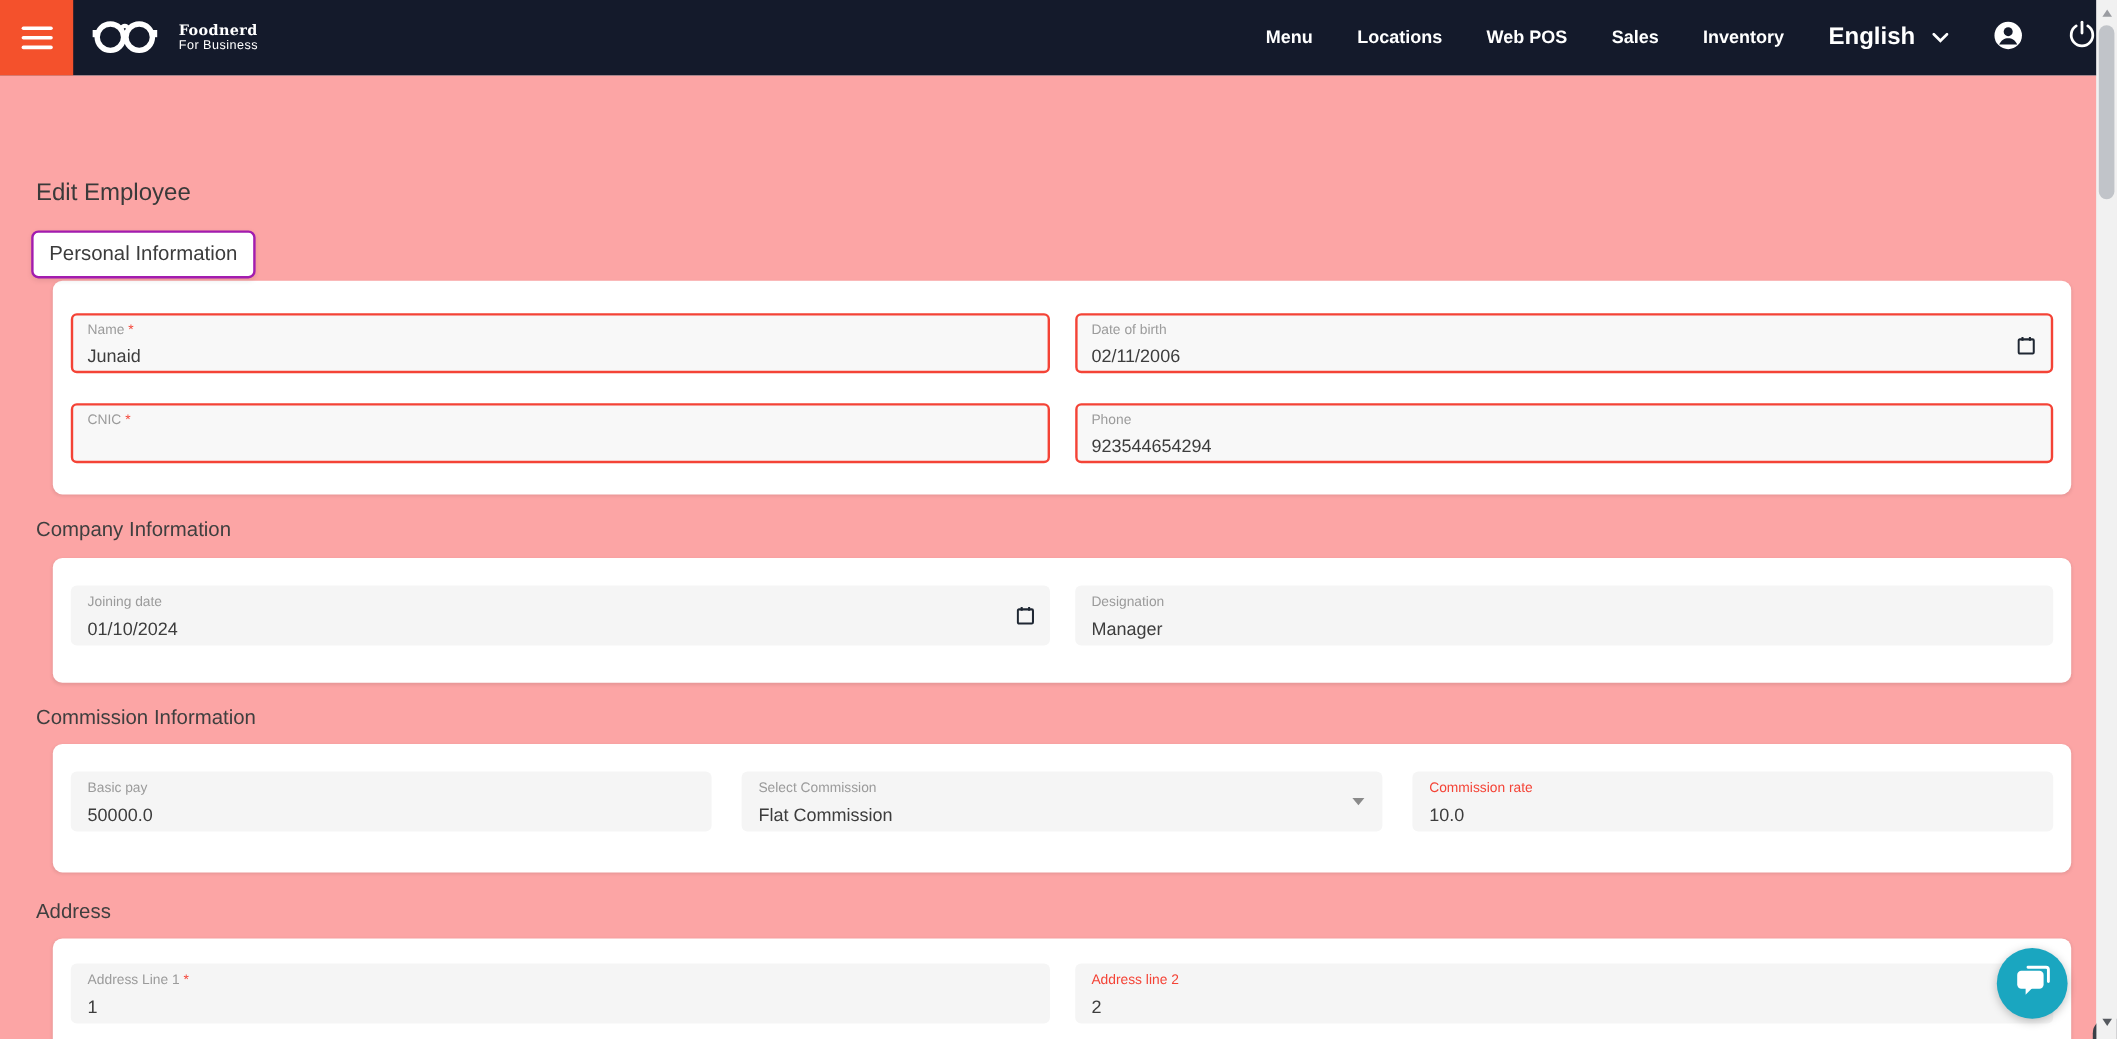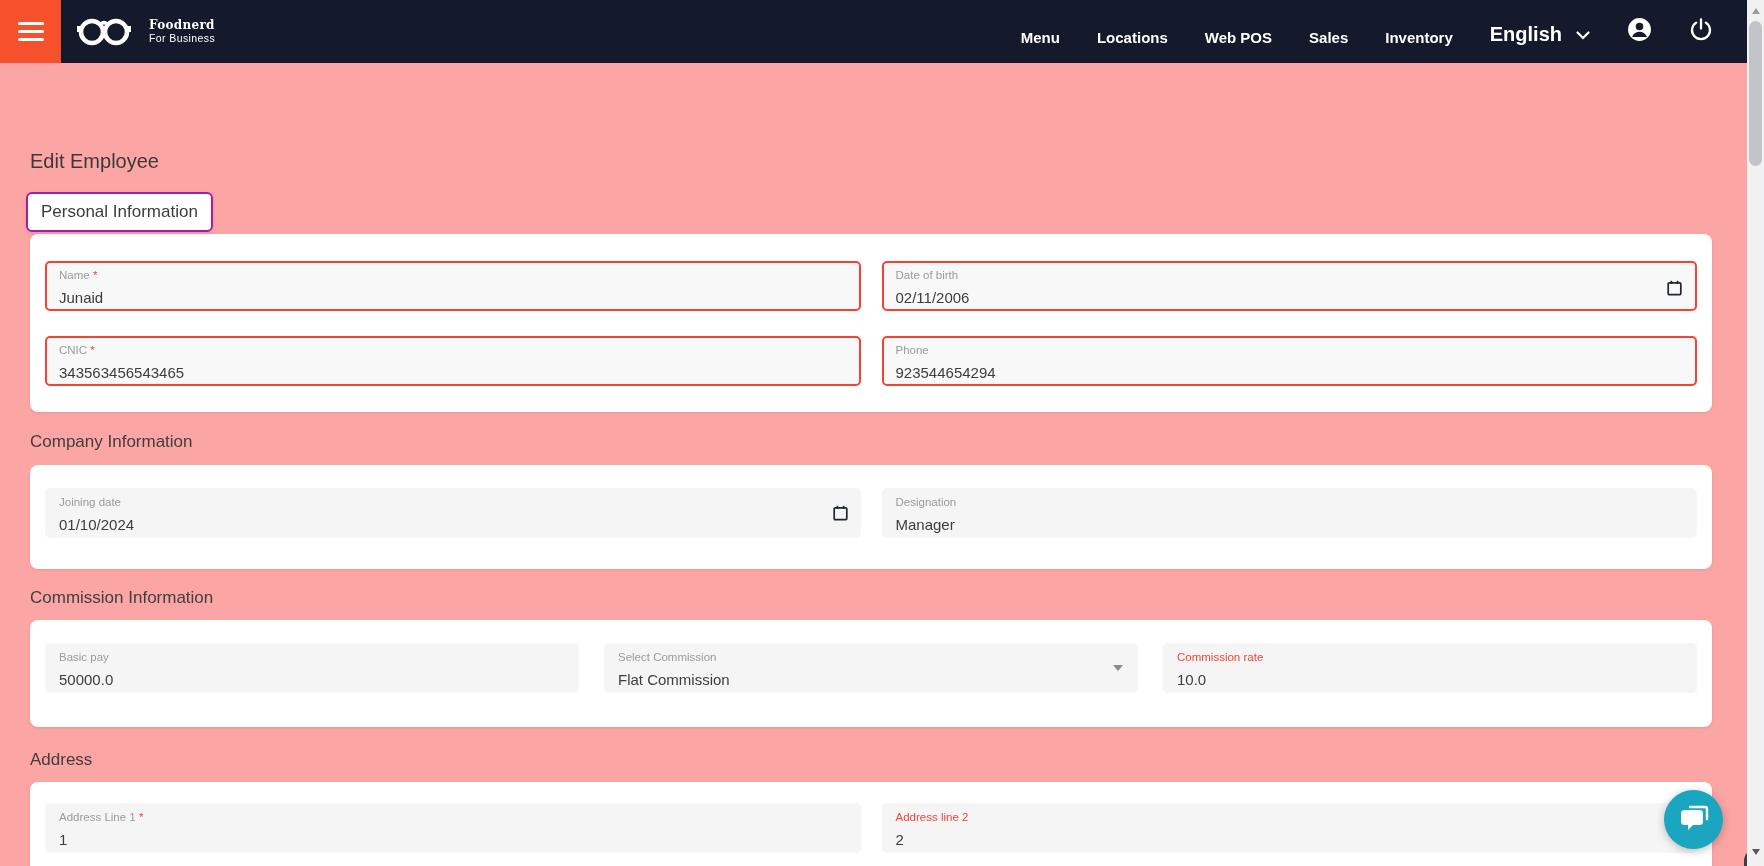--- a/index.html
+++ b/index.html
@@ -10,37 +10,37 @@
   .navbar { position:absolute; left:0; top:0; width:1747px; height:63px;
             background:#141a2b; display:flex; align-items:center; }
   .hamburger-btn { width:61px; height:63px; background:#f4512c; display:flex;
                    flex-direction:column; justify-content:center; align-items:center;
                    gap:5px; cursor:pointer; flex:0 0 auto; }
   .hamburger-btn .bar { width:26px; height:3px; background:#fff; border-radius:2px; }
   .brand { display:flex; align-items:center; margin-left:16px; gap:10px; }
   .brand-text .name { color:#fff; font-family:"DejaVu Serif", serif; font-weight:bold;
                       font-size:12px; line-height:1.05; letter-spacing:.3px; }
   .brand-text .tagline { color:#fff; font-size:10.5px; letter-spacing:.4px; }
-  .nav-right { margin-left:auto; display:flex; align-items:flex-end; gap:37px;
-               padding-right:34px; }
+  .nav-right { margin-left:auto; display:flex; align-items:center; gap:37px;
+               }
   .nav-link { color:#fff; font-size:15px; font-weight:600; cursor:pointer; white-space:nowrap; }
   .lang { display:flex; align-items:center; gap:14px; cursor:pointer; }
   .lang .nav-link { font-weight:700; font-size:20px; }
   .icon-btn { display:flex; align-items:center; justify-content:center; cursor:pointer; }
 
   
   .content { position:absolute; left:0; top:63px; width:1747px; height:803px;
              background:#fca5a5; }
   .page-title { position:absolute; left:30px; top:87px; font-size:20px; color:#3a3a3a;
                 font-weight:500; }
   .section-badge { position:absolute; left:26px; top:129px; background:#fff;
                    border:2px solid #a21caf; border-radius:6px; padding:8px 13px;
                    font-size:17px; color:#3c3c3c; box-shadow:0 2px 4px rgba(0,0,0,.08); z-index:2; }
   .section-header { position:absolute; left:30px; font-size:17px; color:#3f3f3f; font-weight:400; }
-  .card { position:absolute; left:30px; width:1682px; background:#fff; border-radius:8px;
+  .card { position:absolute; left:44px; width:1682px; background:#fff; border-radius:8px;
           box-shadow:0 1px 3px rgba(0,0,0,.09); }
   #card-personal   { top:171px; height:178px; }
   #card-company    { top:402px; height:104px; }
   #card-commission { top:557px; height:107px; }
   #card-address    { top:719px; height:172px; }
   .grid2 { display:grid; grid-template-columns:1fr 1fr; column-gap:21px; row-gap:25px;
            padding:27px 15px 0 15px; }
   .grid3 { display:grid; grid-template-columns:1fr 1fr 1fr; column-gap:25px;
            padding:23px 15px 0 15px; }
   #card-company .grid2 { padding-top:23px; }
@@ -159,21 +159,20 @@
         <span class="field-icon">
           <svg width="15" height="16" viewBox="0 0 15 16">
             <rect x="1.2" y="2.8" width="12.6" height="11.8" rx="1" fill="none" stroke="#1f2733" stroke-width="1.7"></rect>
             <line x1="4.4" y1="0.8" x2="4.4" y2="4" stroke="#1f2733" stroke-width="1.7"></line>
             <line x1="10.6" y1="0.8" x2="10.6" y2="4" stroke="#1f2733" stroke-width="1.7"></line>
           </svg>
         </span>
       </div>
       <div class="field error-border">
         <div class="flabel"><span>CNIC</span> <span class="req">*</span></div>
-        <div class="fvalue">343563456543465</div>
       </div>
       <div class="field error-border">
         <div class="flabel">Phone</div>
         <div class="fvalue">923544654294</div>
       </div>
     </div>
   </div>
 
   <div class="section-header" style="top:369px;">Company Information</div>
   <div class="card" id="card-company">

